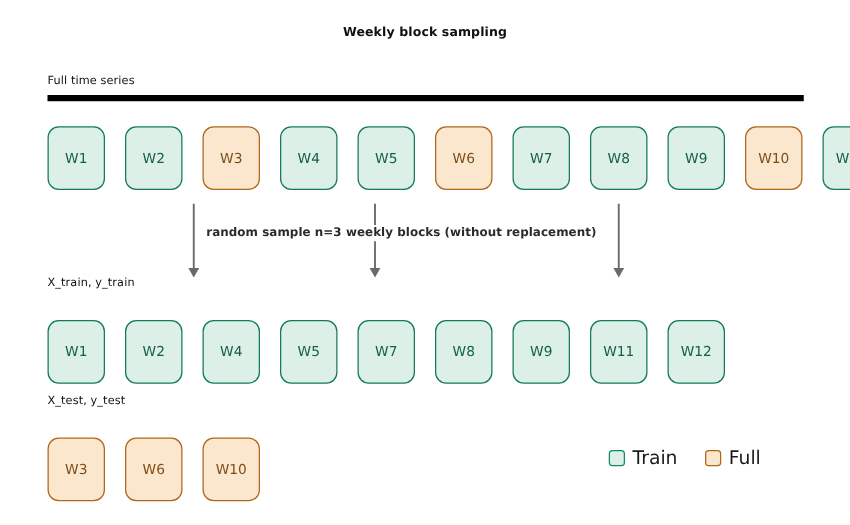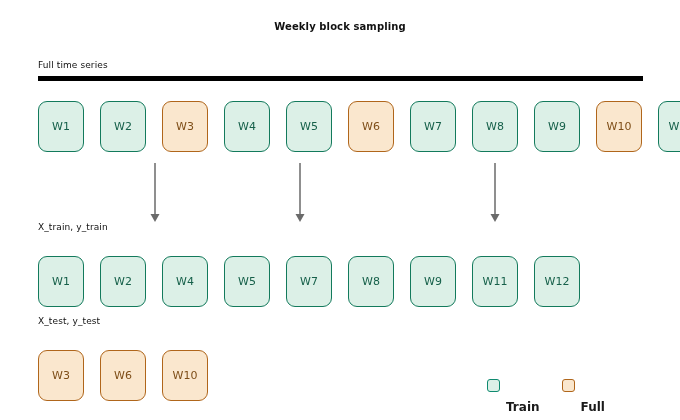--- a/index.html
+++ b/index.html
@@ -137,24 +137,23 @@
   }
   .legend-swatch.train {
     background: #dcf0e7;
     border-color: #0f8a70;
   }
   .legend-swatch.test {
     background: #fae7ce;
     border-color: #b0661b;
   }
   .legend-text {
-    font-size: 12px;
-    font-weight: bold;
+    font-size: 15px;
+    font-weight: normal;
     color: #1a1a1a;
-    margin-top: 43px;
   }
 </style>
 </head>
 <body>
 
 <div id="diagram">
 
   <div class="title">Weekly block sampling</div>
 
   <div class="section-label label-full">Full time series</div>
@@ -206,20 +205,21 @@
         <path d="M0,0 L0,6 L5.2,3 z" fill="#6a6a6a"></path>
       </marker>
     </defs>
     <g id="arrow-lines">
         <line x1="155" y1="163" x2="155" y2="218" stroke="#6a6a6a" stroke-width="1.5" marker-end="url(#arrowhead)"></line>
         <line x1="300" y1="163" x2="300" y2="218" stroke="#6a6a6a" stroke-width="1.5" marker-end="url(#arrowhead)"></line>
         <line x1="495" y1="163" x2="495" y2="218" stroke="#6a6a6a" stroke-width="1.5" marker-end="url(#arrowhead)"></line>
       </g>
   </svg>
 
+  <div class="annotation">random sample n=3 weekly blocks (without replacement)</div>
 
   <div class="section-label label-train">X_train, y_train</div>
 
   <div class="block-row row-train" id="row-train">
       <div class="block train">
         <span>W1</span>
       </div>
       <div class="block train">
         <span>W2</span>
       </div>

